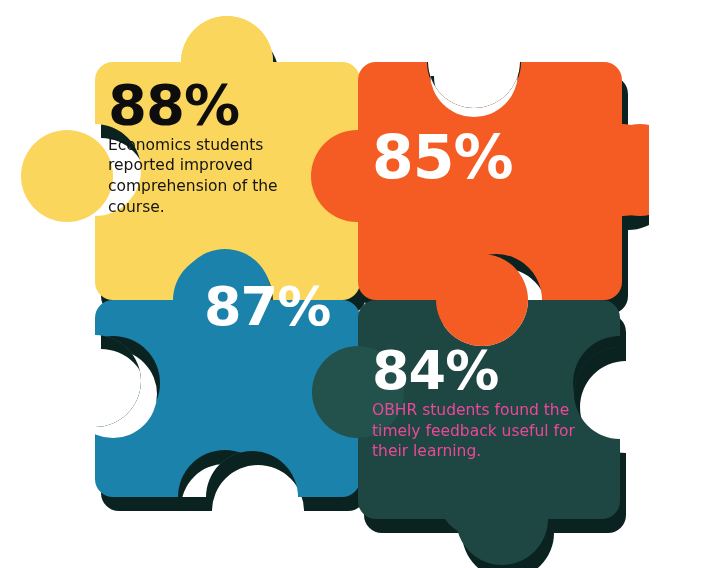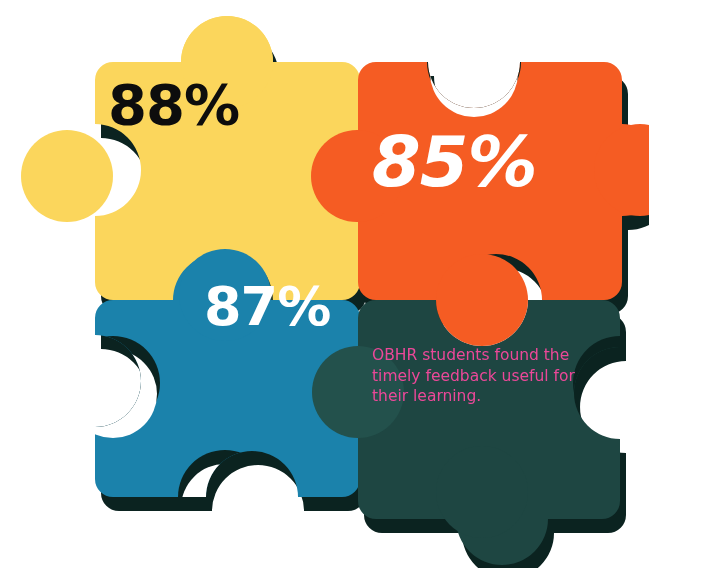--- a/index.html
+++ b/index.html
@@ -31,21 +31,21 @@
     line-height:1.33;
     margin:0;
   }
   
   #cell-econ{left:108px;top:78px;width:216px;}
   #cell-econ .pct{color:#0d0d0d;font-size:56px;}
   #cell-econ .body{color:#141414;}
 
   
   #cell-strategy{left:372px;top:128px;width:248px;}
-  #cell-strategy .pct{color:#ffffff;font-size:70px;font-style:italic;}
+  #cell-strategy .pct{color:#ffffff;font-size:60px;}
   #cell-strategy .body{color:#ffffff;}
 
   
   #cell-finance{left:166px;top:281px;width:205px;margin-left:32px;}
   #cell-finance .pct{color:#ffffff;font-size:54px;text-align:left;padding-left:6px;}
   #cell-finance .body{color:#ffffff;}
 
   
   #cell-obhr{left:372px;top:345px;width:240px;}
   #cell-obhr .pct{color:#ffffff;font-size:54px;}
@@ -203,28 +203,30 @@
       </g>
 
       <circle cx="640" cy="170" r="46" fill="#f55c23"></circle>
     </g>
   </svg>
 
   <div class="txt-layer">
 
     <div class="cell" id="cell-econ">
       <div class="pct" style="color: rgb(13, 13, 13);">88%</div>
+      <div class="body" style="color: rgb(20, 20, 20);">Economics students reported improved comprehension of the course.</div>
     </div>
 
     <div class="cell" id="cell-strategy">
       <div class="pct" style="color: rgb(255, 255, 255);">85%</div>
     </div>
 
     <div class="cell" id="cell-finance">
       <div class="pct" style="color: rgb(255, 255, 255);">87%</div>
     </div>
 
     <div class="cell" id="cell-obhr">
+      <div class="pct" style="color: rgb(255, 255, 255);">84%</div>
       <div class="body" style="color: #ec4899;">OBHR students found the timely feedback useful for their learning.</div>
     </div>
 
   </div>
 </div>
 
 </body></html>

